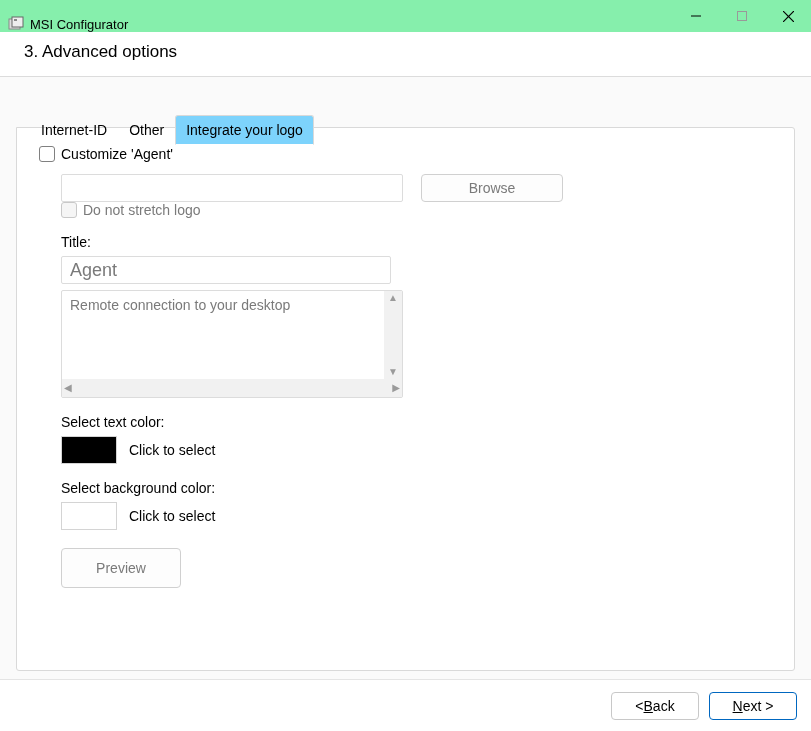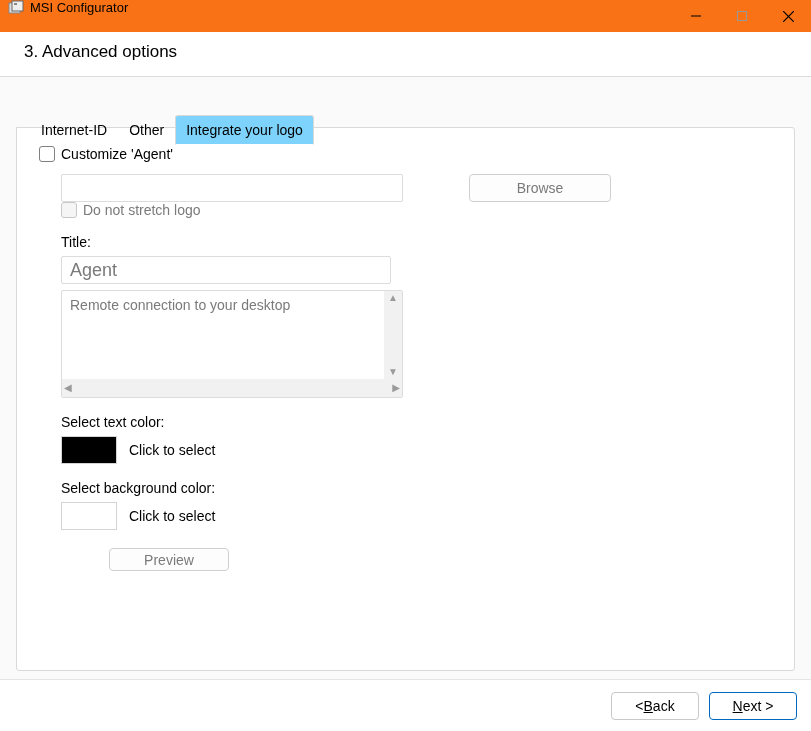--- a/index.html
+++ b/index.html
@@ -8,24 +8,24 @@
       font-size: 14px;
       background: #ffffff;
       color: #000;
       width: 811px;
       height: 731px;
       overflow: hidden;
       user-select: none;
     }
     .titlebar {
       display: flex;
-      align-items: flex-start;
+      align-items: flex-end;
       height: 32px;
       padding: 0 0 0 8px;
-      background: #f97316;
+      background: #86efac;
     }
     .titlebar .app-icon {
       width: 16px; height: 16px;
       margin-right: 6px;
     }
     .titlebar .title-text {
       flex: 0 0 auto;
       font-size: 13px;
     }
     .titlebar .spacer { flex: 1; }
@@ -118,21 +118,20 @@
       border: 1px solid #d0d0d0;
       background: #fdfdfd;
       border-radius: 4px;
       font-family: inherit;
       font-size: 14px;
       color: #7a7a7a;
       height: 28px;
       display: flex;
       align-items: center;
       justify-content: center;
-      margin-left: 48px;
     }
     .browse-btn { width: 142px; }
     .label {
       margin-top: 16px;
       font-size: 14px;
     }
     .title-input {
       margin-top: 6px;
       width: 330px;
       height: 28px;
@@ -198,21 +197,21 @@
       margin-top: 6px;
     }
     .color-swatch {
       width: 56px;
       height: 28px;
       border: 1px solid #d4d4d4;
     }
     .preview-btn {
       margin-top: 18px;
       width: 120px;
-      height: 23px;
+      height: 40px;
     }
     .footer {
       position: absolute;
       bottom: 0;
       left: 0; right: 0;
       height: 52px;
       display: flex;
       justify-content: flex-end;
       align-items: center;
       gap: 10px;

